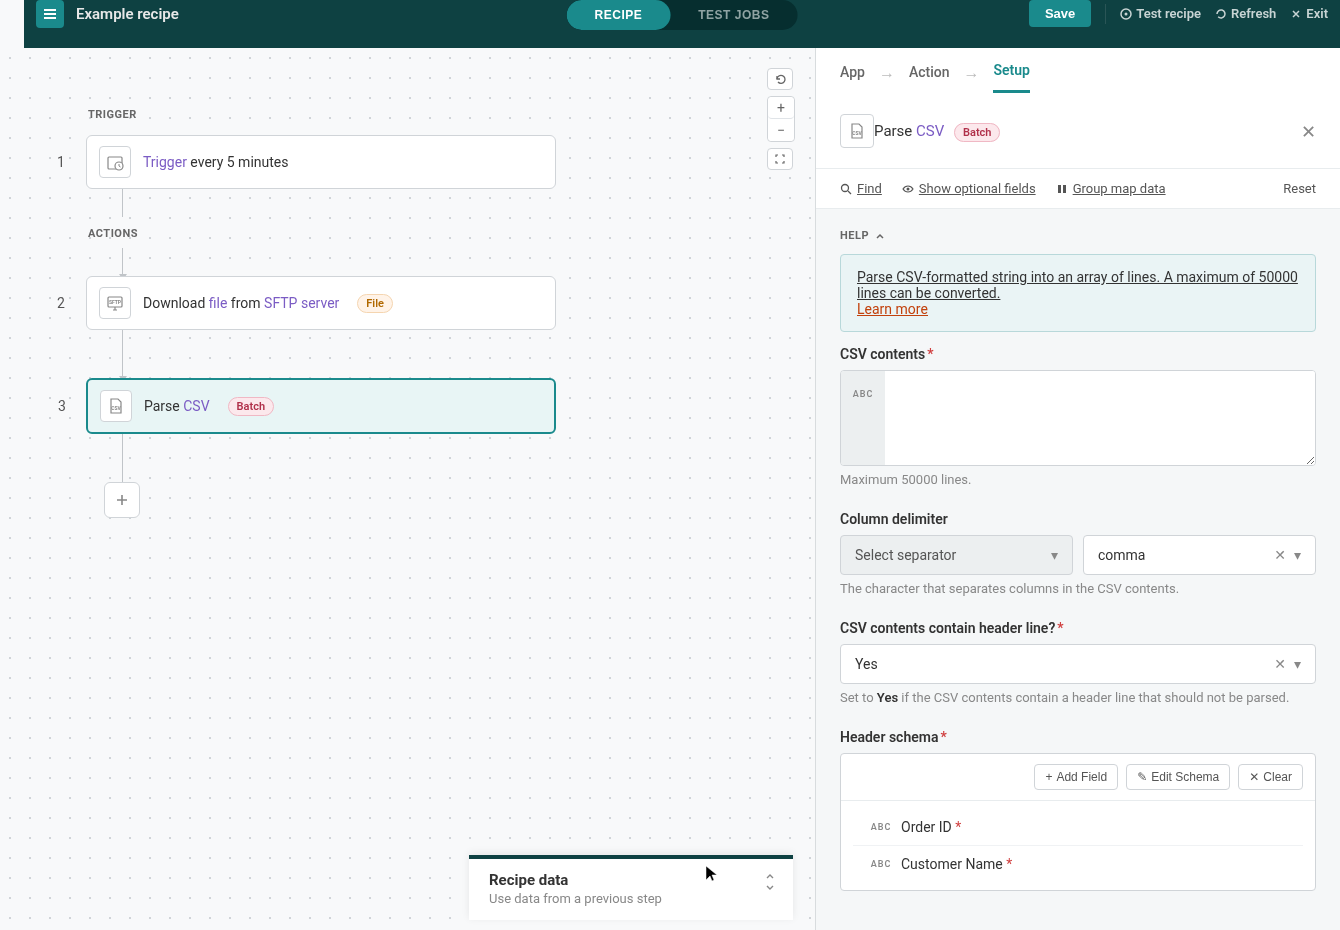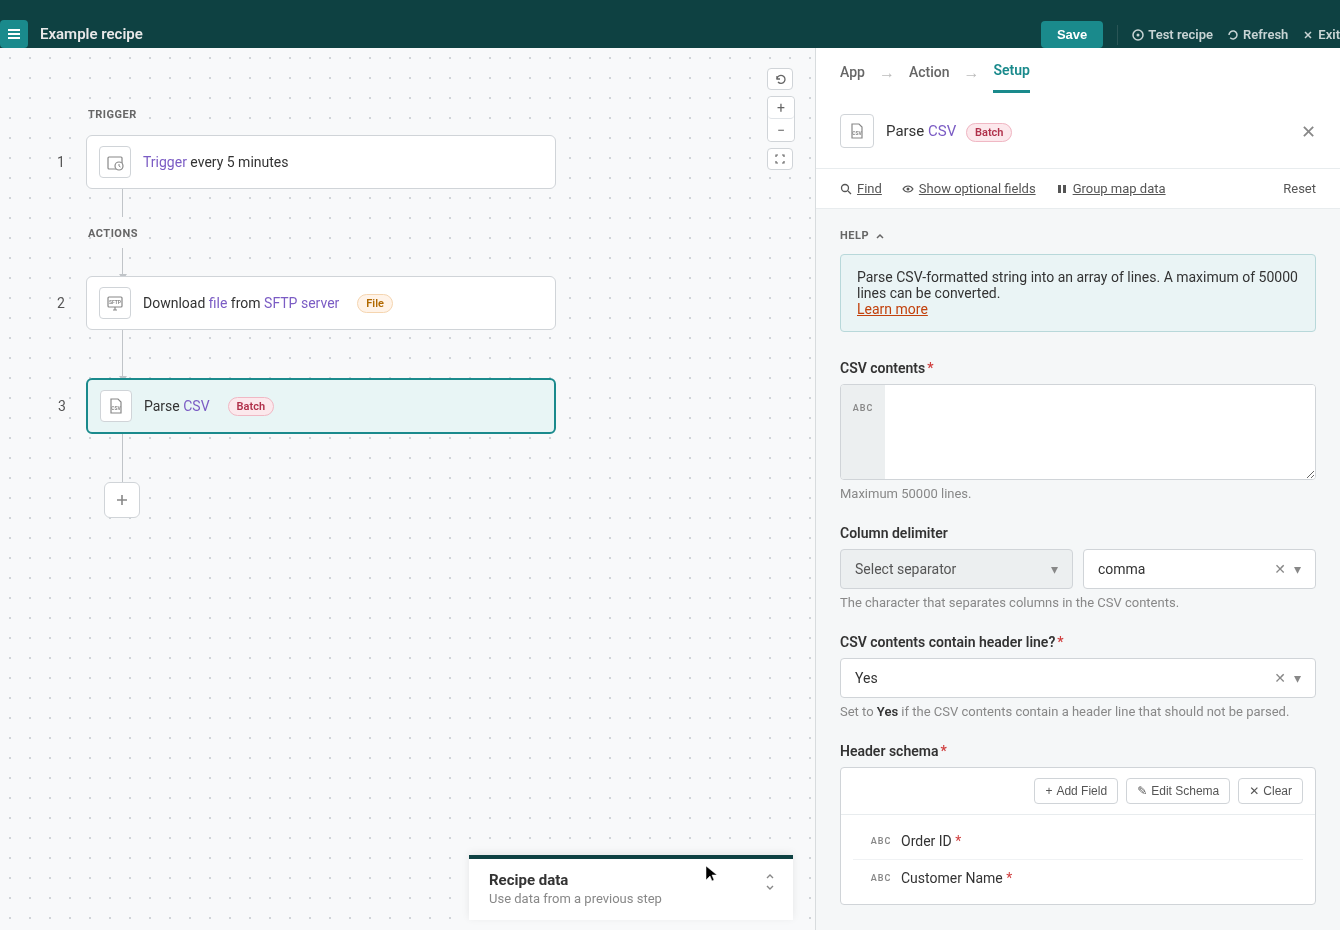--- a/index.html
+++ b/index.html
@@ -1,19 +1,19 @@
 <!DOCTYPE html>
 <html><head>
 <meta charset="utf-8">
 <style>
 * { box-sizing: border-box; margin: 0; padding: 0; }
 body { font-family: -apple-system, BlinkMacSystemFont, "Segoe UI", Roboto, sans-serif; font-size: 14px; color: #333; background: #f8f9fa; overflow: hidden; }
 
 
-.header { height: 48px; background: #0e4142; color: #fff; display: flex; align-items: flex-end; padding: 0 0; position: relative; }
+.header { height: 48px; background: #0e4142; color: #fff; display: flex; align-items: flex-start; padding: 0 12px; position: relative; margin-left: 24px; }
 .header-left { display: flex; align-items: center; gap: 12px; }
 .menu-icon { width: 28px; height: 28px; background: #1a8a8c; border-radius: 4px; display: flex; align-items: center; justify-content: center; cursor: pointer; }
 .menu-icon svg { width: 16px; height: 16px; fill: #fff; }
 .recipe-title { font-size: 15px; font-weight: 600; color: #e8e8e8; }
 .header-center { position: absolute; left: 50%; transform: translateX(-50%); display: flex; background: #062e2f; border-radius: 20px; overflow: hidden; }
 .toggle-btn { padding: 8px 28px; font-size: 12px; font-weight: 700; letter-spacing: 0.5px; color: #8fa3a3; cursor: pointer; border: none; background: transparent; }
 .toggle-btn.active { background: #1a8a8c; color: #fff; border-radius: 20px; }
 .header-right { margin-left: auto; display: flex; align-items: center; gap: 14px; }
 .save-btn { background: #1a8a8c; color: #fff; padding: 6px 16px; border-radius: 4px; border: none; font-weight: 600; font-size: 13px; cursor: pointer; }
 .header-divider { width: 1px; height: 20px; background: #2a5556; }
@@ -56,33 +56,33 @@
 .recipe-data-title { font-size: 15px; font-weight: 700; color: #333; margin-bottom: 2px; }
 .recipe-data-sub { font-size: 13px; color: #888; }
 .recipe-data-expand { position: absolute; right: 16px; top: 14px; cursor: pointer; color: #888; }
 
 
 .panel { width: 524px; background: #fff; display: flex; flex-direction: column; overflow-y: auto; }
 .panel-tabs { display: flex; align-items: center; padding: 14px 24px 0; gap: 14px; border-bottom: 1px solid transparent; }
 .panel-tab { font-size: 14px; color: #666; padding-bottom: 12px; cursor: pointer; font-weight: 500; }
 .panel-tab.active { color: #1a8a8c; border-bottom: 3px solid #1a8a8c; font-weight: 600; }
 .tab-arrow { color: #bbb; font-size: 16px; margin-bottom: 10px; }
-.panel-header { display: flex; align-items: center; padding: 20px 24px; gap: 12px; border-bottom: 1px solid #e8ecee; justify-content: center; }
+.panel-header { display: flex; align-items: center; padding: 20px 24px; border-bottom: 1px solid #e8ecee; justify-content: center; }
 .panel-header .step-icon { width: 34px; height: 34px; }
 .panel-title { font-size: 15px; color: #333; flex: 1; }
 .panel-title .link { color: #7b5cc4; }
 .panel-close { cursor: pointer; color: #888; font-size: 18px; }
 .panel-toolbar { display: flex; align-items: center; padding: 12px 24px; gap: 20px; border-bottom: 1px solid #e8ecee; font-size: 13px; color: #555; }
 .tb-link { display: flex; align-items: center; gap: 5px; cursor: pointer; text-decoration: underline; }
 .tb-link svg { width: 12px; height: 12px; }
 .tb-reset { margin-left: auto; color: #555; cursor: pointer; }
 
 .panel-body { padding: 20px 24px; background: #f5f7f8; flex: 1; overflow-y: auto; }
 .help-header { font-size: 11px; font-weight: 700; color: #666; letter-spacing: 0.5px; display: flex; align-items: center; gap: 6px; margin-bottom: 12px; cursor: pointer; }
-.help-box { background: #eaf4f5; border: 1px solid #b8d8da; border-radius: 4px; padding: 14px 16px; font-size: 14px; color: #333; margin-bottom: 28px; }
+.help-box { background: #eaf4f5; border: 1px solid #b8d8da; border-radius: 4px; padding: 14px 16px; font-size: 14px; color: #333; margin-bottom: 14px; text-decoration: underline; }
 .help-box a { color: #c2410c; text-decoration: underline; cursor: pointer; }
 
 .field { margin-bottom: 24px; }
 .field-label { font-size: 14px; font-weight: 600; color: #333; margin-bottom: 8px; }
 .field-label .req { color: #d04040; margin-left: 2px; }
 .field-hint { font-size: 13px; color: #888; margin-top: 6px; }
 .field-hint strong { color: #333; font-weight: 600; }
 
 .csv-input-wrap { display: flex; border: 1px solid #d0d4d8; border-radius: 4px; background: #fff; overflow: hidden; }
 .csv-abc { width: 44px; background: #eceff0; display: flex; align-items: flex-start; justify-content: center; padding-top: 18px; font-size: 9px; font-weight: 600; letter-spacing: 1px; color: #888; }
@@ -114,20 +114,24 @@
 <div class="header">
   <div class="header-left">
     <div class="menu-icon">
       <svg viewBox="0 0 16 16">
           <rect x="2" y="3" width="12" height="2"></rect>
           <rect x="2" y="7" width="12" height="2"></rect>
           <rect x="2" y="11" width="12" height="2"></rect>
         </svg>
     </div>
     <div class="recipe-title">Example recipe</div>
+  </div>
+  <div class="header-center">
+    <button class="toggle-btn active">RECIPE</button>
+    <button class="toggle-btn">TEST JOBS</button>
   </div>
   <div class="header-right">
     <button class="save-btn">Save</button>
     <div class="header-divider"></div>
     <div class="header-link">
       <svg viewBox="0 0 12 12">
           <circle cx="6" cy="6" r="5" fill="none" stroke="#c8d4d4" stroke-width="1.5"></circle>
           <circle cx="6" cy="6" r="1.5" fill="#c8d4d4"></circle>
         </svg>
       <span>Test recipe</span>

